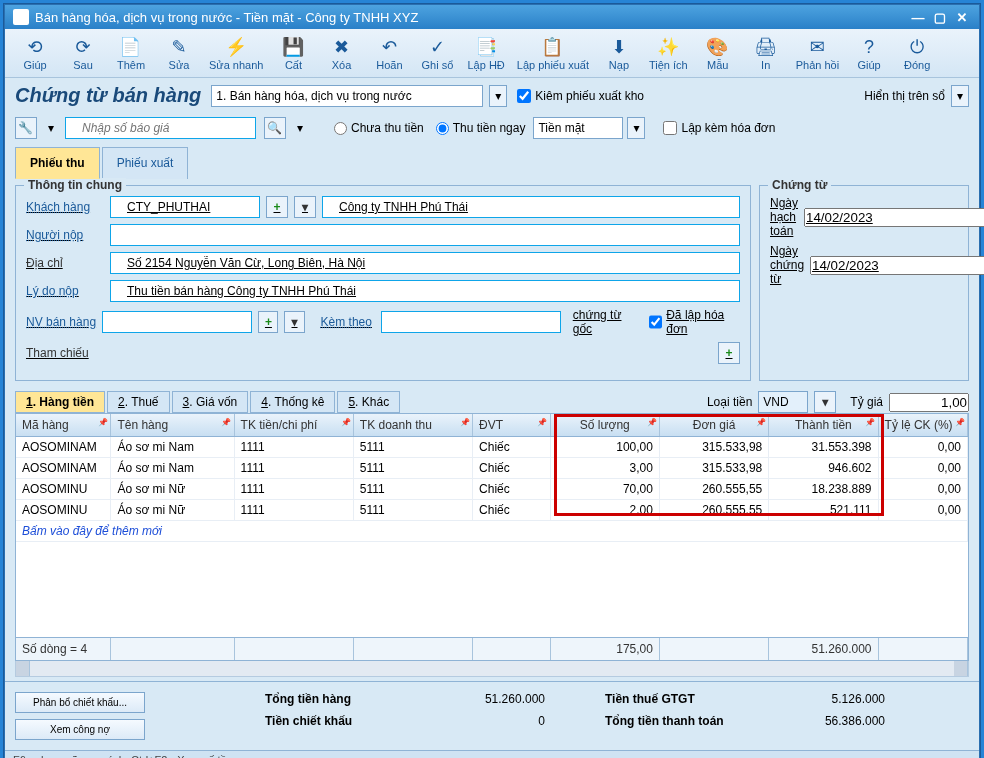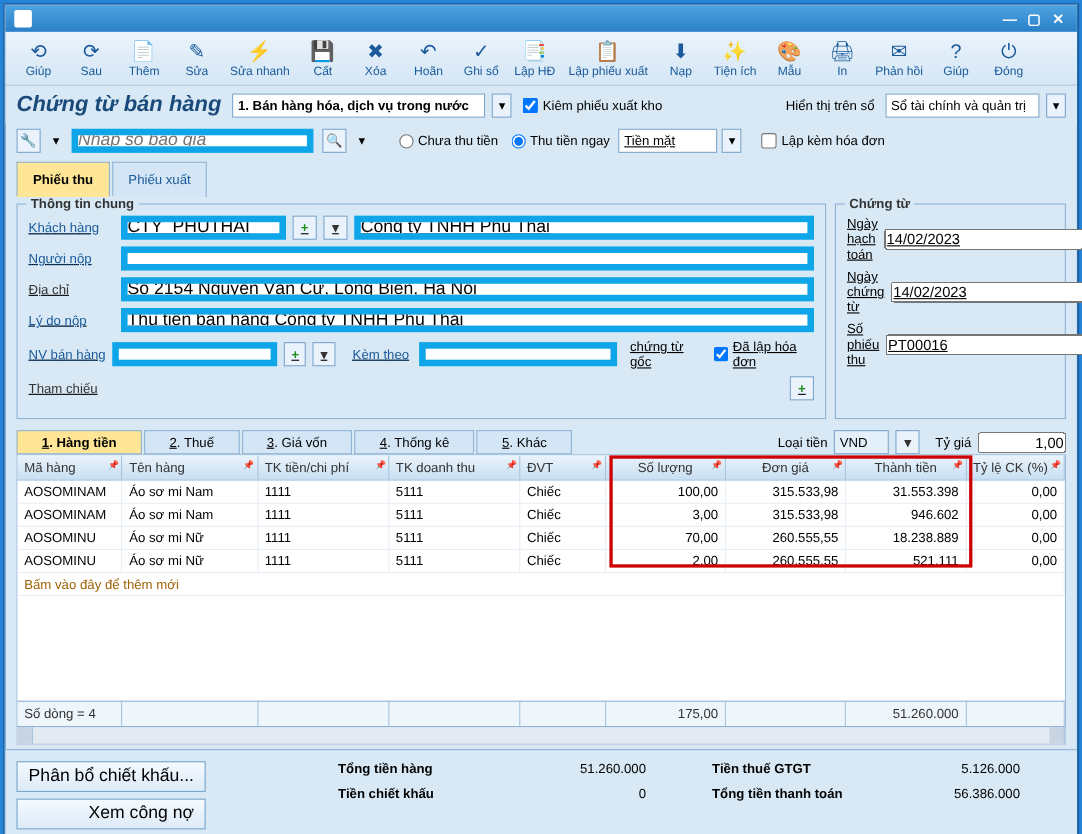--- a/index.html
+++ b/index.html
@@ -10,76 +10,77 @@
 .titlebar-left { display: flex; align-items: center; }
 .win-btns { display: flex; gap: 4px; }
 .win-btn { width: 18px; height: 14px; color: #fff; font-weight: bold; text-align: center; cursor: pointer; }
 .toolbar { background: linear-gradient(#eaf3fb,#d4e6f5); border-bottom: 1px solid #a8c4dd; padding: 4px 8px; display: flex; gap: 4px; overflow-x: auto; }
 .tool-btn { display: flex; flex-direction: column; align-items: center; min-width: 44px; padding: 2px 4px; cursor: pointer; color: #1a5a9a; font-size: 11px; }
 .tool-btn .ticon { width: 24px; height: 24px; display: flex; align-items: center; justify-content: center; font-size: 18px; }
 .header-row { display: flex; align-items: center; padding: 6px 10px; gap: 10px; background: #d8e9f5; }
 .header-row h1 { font-size: 20px; font-style: italic; font-weight: bold; color: #1a4a7a; }
 .combo { border: 1px solid #7ba5cc; background: #fff; padding: 2px 4px; height: 22px; font-size: 12px; }
 .combo.sel { background: #e3f0fb; }
-input[type=text].field { border: 6px solid #0ea5e9; background: #fff; padding: 2px 0; height: 22px; font-size: 16px; }
+input[type=text].field { border: 1px solid #0ea5e9; background: #fff; padding: 2px 16px; height: 22px; font-size: 12px; }
 .chk { display: inline-flex; align-items: center; gap: 4px; }
 .chk input { width: 14px; height: 14px; }
 .search-row { display: flex; align-items: center; padding: 4px 10px; gap: 8px; }
 .search-row .sicon { width: 22px; height: 22px; border: 1px solid #7ba5cc; background: #eaf3fb; display: flex; align-items: center; justify-content: center; cursor: pointer; }
 .search-inp { flex: 0 0 150px; font-style: italic; color: #aaa; }
 .radio-group { display: flex; gap: 12px; align-items: center; }
 .radio-group label { display: flex; gap: 4px; align-items: center; }
 .tabs { display: flex; padding: 0 10px; margin-top: 4px; }
 .tab { padding: 8px 14px; border: 1px solid #8fb3d5; border-bottom: none; background: #d4e6f5; color: #1a5a9a; cursor: pointer; font-size: 12px; margin-right: 2px; }
 .tab.active { background: #ffe696; color: #000; font-weight: bold; border-bottom: 1px solid #ffe696; position: relative; z-index: 2; }
 .panel-row { display: flex; gap: 8px; padding: 0 10px; text-decoration: underline; }
 .panel { border: 1px solid #8fb3d5; padding: 10px; background: #d8e9f5; position: relative; margin-top: 6px; }
 .panel-title { position: absolute; top: -8px; left: 8px; background: #d8e9f5; padding: 0 4px; font-size: 12px; font-weight: bold; color: #333; }
 .form-row { display: flex; align-items: center; margin-bottom: 6px; gap: 6px; }
 .form-row .lbl { width: 78px; color: #1a5a9a; text-decoration: underline dotted; font-size: 12px; }
 .form-row .lbl.plain { text-decoration: none; color: #333; }
 .addbtn { width: 22px; height: 22px; border: 1px solid #7ba5cc; background: #eaf3fb; color: #1a8a1a; font-weight: bold; display: flex; align-items: center; justify-content: center; cursor: pointer; }
 .subtabs { display: flex; padding: 0 10px; margin-top: 10px; align-items: center; }
-.subtab { padding: 3px 22px; border: 1px solid #8fb3d5; background: #d4e6f5; cursor: pointer; font-size: 12px; margin-right: 2px; }
+.subtab { padding: 3px 10px; border: 1px solid #8fb3d5; background: #d4e6f5; cursor: pointer; font-size: 12px; margin-right: 2px; }
 .subtab.active { background: #ffe696; font-weight: bold; }
 .subtab .u { text-decoration: underline; }
 .curr-bar { margin-left: auto; display: flex; align-items: center; gap: 6px; }
 .grid-wrap { margin: 0 10px; border: 1px solid #8fb3d5; background: #fff; }
 .grid-head { display: flex; background: linear-gradient(#eaf3fb,#c8dff2); border-bottom: 1px solid #8fb3d5; }
 .gh { padding: 4px 6px; border-right: 1px solid #a8c4dd; font-size: 12px; color: #333; position: relative; overflow: hidden; white-space: nowrap; }
 .gh .pin { position: absolute; right: 2px; top: 4px; font-size: 8px; color: #888; }
 .grid-body { height: 200px; overflow-y: auto; background: #fff; }
 .grow { display: flex; border-bottom: 1px solid #e8eef5; }
 .gc { padding: 3px 6px; border-right: 1px solid #e8eef5; font-size: 12px; overflow: hidden; white-space: nowrap; }
 .gc.num { text-align: right; }
-.grow.placeholder .gc { color: #a16207; }
+.grow.placeholder .gc { color: #1d4ed8; font-style: italic; }
 .grid-foot { display: flex; background: #eef5fb; border-top: 1px solid #8fb3d5; }
 .scroll-strip { height: 16px; background: #e3eaf2; margin: 0 10px 4px; border: 1px solid #b5cbe0; border-top: none; display:flex; }
 .scroll-strip .thumb { width:14px; background:#c8d4e2; border-right:1px solid #a8c4dd;}
 .summary { padding: 10px; display: flex; align-items: flex-start; gap: 20px; background: #d8e9f5; border-top: 1px solid #8fb3d5; }
 .sum-btns { display: flex; flex-direction: column; gap: 6px; }
-.btn { border: 1px solid #7ba5cc; background: linear-gradient(#f5faff,#dceaf7); padding: 4px 10px; cursor: pointer; font-size: 16px; min-width: 130px; text-align: right; }
+.btn { border: 1px solid #7ba5cc; background: linear-gradient(#f5faff,#dceaf7); padding: 4px 10px; cursor: pointer; font-size: 10px; min-width: 130px; text-align: center; }
 .sum-cols { display: flex; gap: 60px; margin-left: 100px; }
 .sum-col { display: flex; flex-direction: column; gap: 8px; }
 .sum-row { display: flex; gap: 40px; font-size: 12px; }
 .sum-row .slbl { width: 140px; font-weight: bold; }
 .sum-row .sval { width: 100px; text-align: right; }
 .statusbar { background: #cfe3f3; border-top: 1px solid #8fb3d5; padding: 3px 8px; font-size: 11px; color: #444; }
 
 .c0{width:96px}.c1{width:124px}.c2{width:120px}.c3{width:120px}.c4{width:78px}
 .c5{width:110px}.c6{width:110px}.c7{width:110px}.c8{width:90px}
 .gh.c5,.gh.c6,.gh.c7 { text-align: center; }
 </style>
 </head>
 <body>
 
 <div class="window">
   <div class="titlebar">
     <div class="titlebar-left">
       <span class="icon"></span>
+      <span>Bán hàng hóa, dịch vụ trong nước - Tiền mặt - Công ty TNHH XYZ</span>
     </div>
     <div class="win-btns">
       <span class="win-btn">—</span>
       <span class="win-btn">▢</span>
       <span class="win-btn">✕</span>
     </div>
   </div>
 
   <div class="toolbar" id="toolbar">
       <div class="tool-btn">
@@ -151,48 +152,47 @@
         <span>Giúp</span>
       </div>
       <div class="tool-btn">
         <span class="ticon">⏻</span>
         <span>Đóng</span>
       </div>
     </div>
 
   <div class="header-row">
     <h1>Chứng từ bán hàng</h1>
-    <input class="combo" style="width: 230px; font-weight: bold;" value="1. Bán hàng hóa, dịch vụ trong nước">
+    <input class="combo" style="width: 272px;" value="1. Bán hàng hóa, dịch vụ trong nước">
     <span style="border:1px solid #7ba5cc;background:#eaf3fb;height:22px;width:18px;display:flex;align-items:center;justify-content:center;margin-left:-4px">▾</span>
     <label class="chk">
         <input type="checkbox" checked="" style="">
         <span>Kiêm phiếu xuất kho</span>
       </label>
     <span style="margin-left:auto">Hiển thị trên sổ</span>
-    <input class="combo" style="width: 140px;" value="Sổ tài chính và quản trị">
     <span style="border:1px solid #7ba5cc;background:#eaf3fb;height:22px;width:18px;display:flex;align-items:center;justify-content:center;margin-left:-4px">▾</span>
   </div>
 
   <div class="search-row">
     <span class="sicon">🔧</span>
     <span class="sicon" style="width:12px;border:none;background:none">▾</span>
     <input type="text" class="field search-inp" placeholder="Nhập số báo giá" style="">
     <span class="sicon">🔍</span>
     <span class="sicon" style="width:12px;border:none;background:none">▾</span>
     <div class="radio-group" style="margin-left:20px">
       <label>
           <input type="radio" name="pay" style="">
           <span>Chưa thu tiền</span>
         </label>
       <label>
           <input type="radio" name="pay" checked="" style="">
           <span>Thu tiền ngay</span>
         </label>
     </div>
-    <input class="combo" style="width: 90px; text-decoration: underline;" value="Tiền mặt">
+    <input class="combo" style="width: 90px;" value="Tiền mặt">
     <span style="border:1px solid #7ba5cc;background:#eaf3fb;height:22px;width:18px;display:flex;align-items:center;justify-content:center;margin-left:-4px">▾</span>
     <label class="chk" style="margin-left:10px">
         <input type="checkbox" style="">
         <span>Lập kèm hóa đơn</span>
       </label>
   </div>
 
   <div class="tabs">
     <div class="tab active">Phiếu thu</div>
     <div class="tab">Phiếu xuất</div>
@@ -243,24 +243,20 @@
       <span class="panel-title">Chứng từ</span>
       <div class="form-row">
         <span style="width:86px">Ngày hạch toán</span>
         <input class="field" style="flex: 1 1 0%;" value="14/02/2023">
 
       </div>
       <div class="form-row">
         <span style="width:86px">Ngày chứng từ</span>
         <input class="field" style="flex: 1 1 0%;" value="14/02/2023">
 
-      </div>
-      <div class="form-row">
-        <span style="width:86px">Số phiếu thu</span>
-        <input class="field" style="flex: 1 1 0%;" value="PT00016">
       </div>
     </div>
   </div>
 
   <div class="subtabs" id="subtabs">
     <div class="subtab active"><span class="u">1</span>. Hàng tiền</div>
       <div class="subtab"><span class="u">2</span>. Thuế</div>
       <div class="subtab"><span class="u">3</span>. Giá vốn</div>
       <div class="subtab"><span class="u">4</span>. Thống kê</div>
       <div class="subtab"><span class="u">5</span>. Khác</div>

